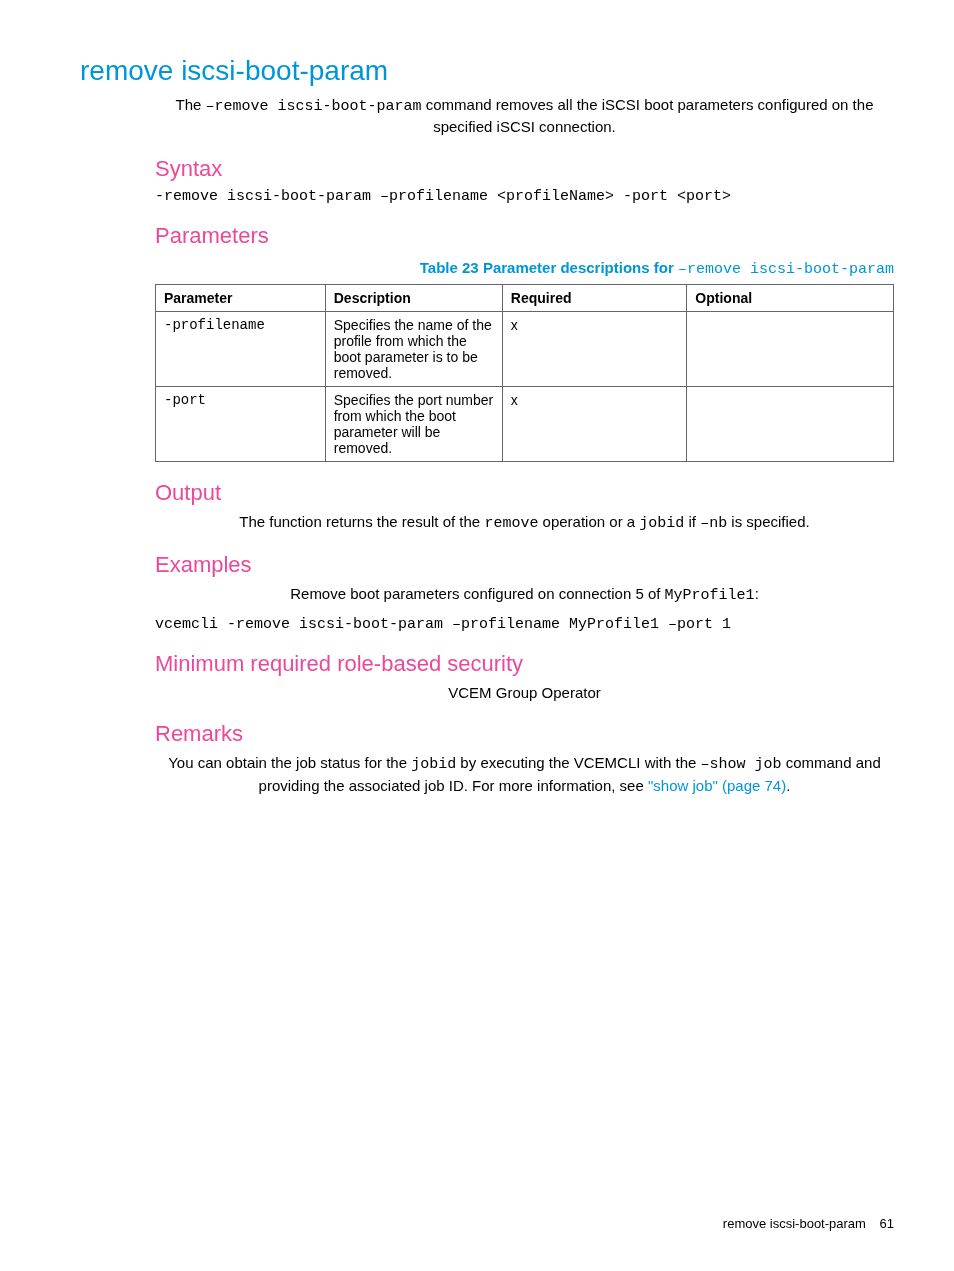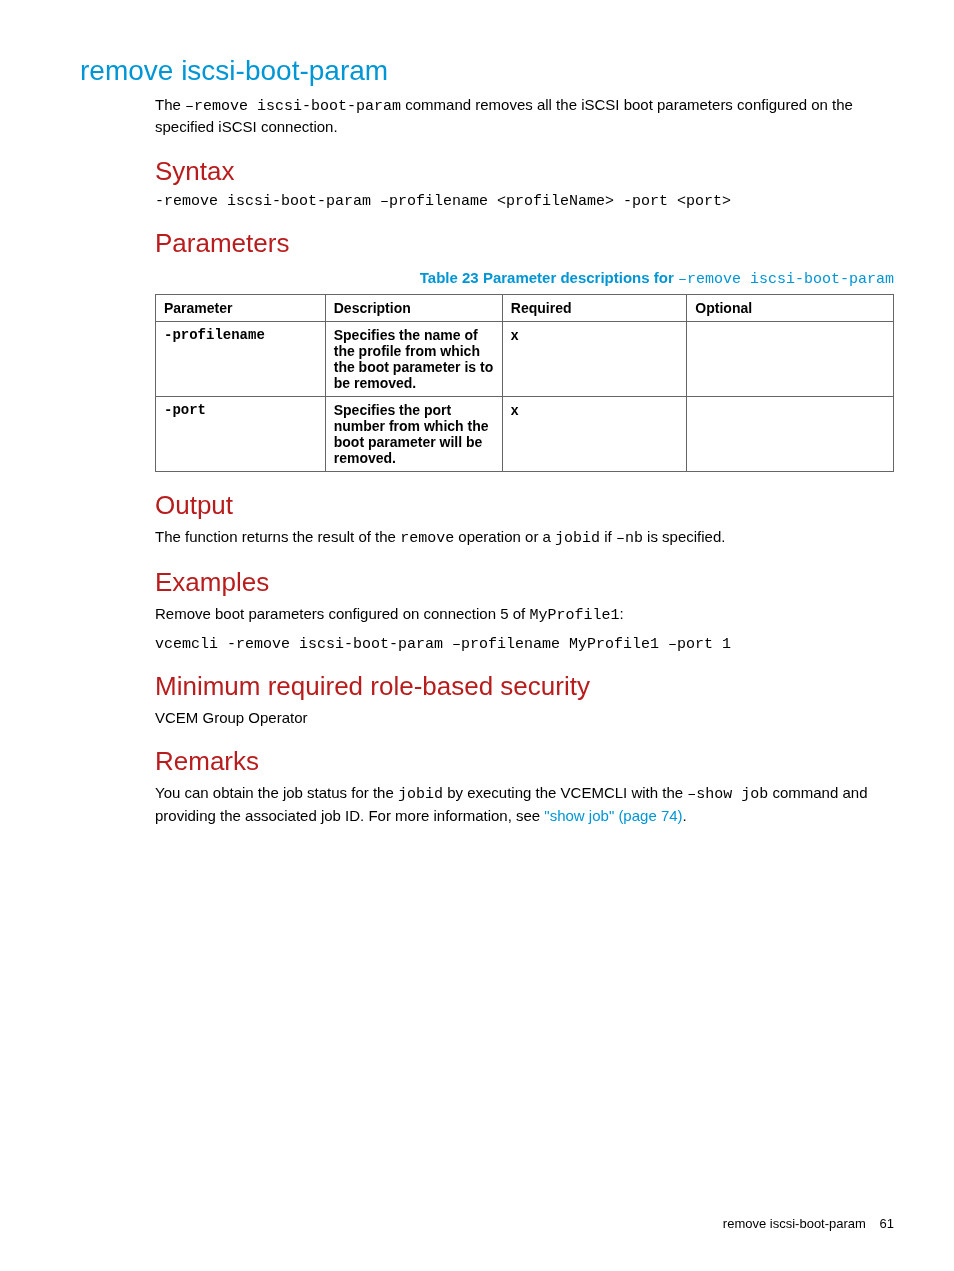--- a/index.html
+++ b/index.html
@@ -19,31 +19,32 @@
     border-radius: 31px;
   }
   h1.title {
     color: #0096d6;
     font-weight: 300;
     font-size: 28px;
     margin: 0 0 8px 0;
     font-family: Arial, Helvetica, sans-serif;
   }
   h2.section {
-    color: #b91c1c;
+    color: #ec4899;
     font-weight: 300;
-    font-size: 26px;
+    font-size: 22px;
     margin: 18px 0 6px 0;
   }
   .indent {
     margin-left: 75px;
   }
   p {
     margin: 4px 0 10px 0;
     line-height: 1.35;
+    text-align: center;
   }
   code, .mono {
     font-family: "Courier New", Courier, monospace;
     font-size: 15px;
   }
   pre {
     font-family: "Courier New", Courier, monospace;
     font-size: 15px;
     margin: 4px 0 10px 0;
     white-space: pre-wrap;
@@ -62,21 +63,20 @@
   table {
     border-collapse: collapse;
     width: 100%;
     font-size: 14px;
   }
   th, td {
     border: 1px solid #666;
     padding: 5px 8px;
     text-align: left;
     vertical-align: top;
-    font-weight: bold;
   }
   th {
     font-weight: bold;
   }
   td.param {
     font-family: "Courier New", Courier, monospace;
   }
   a.link {
     color: #0096d6;
     text-decoration: none;

